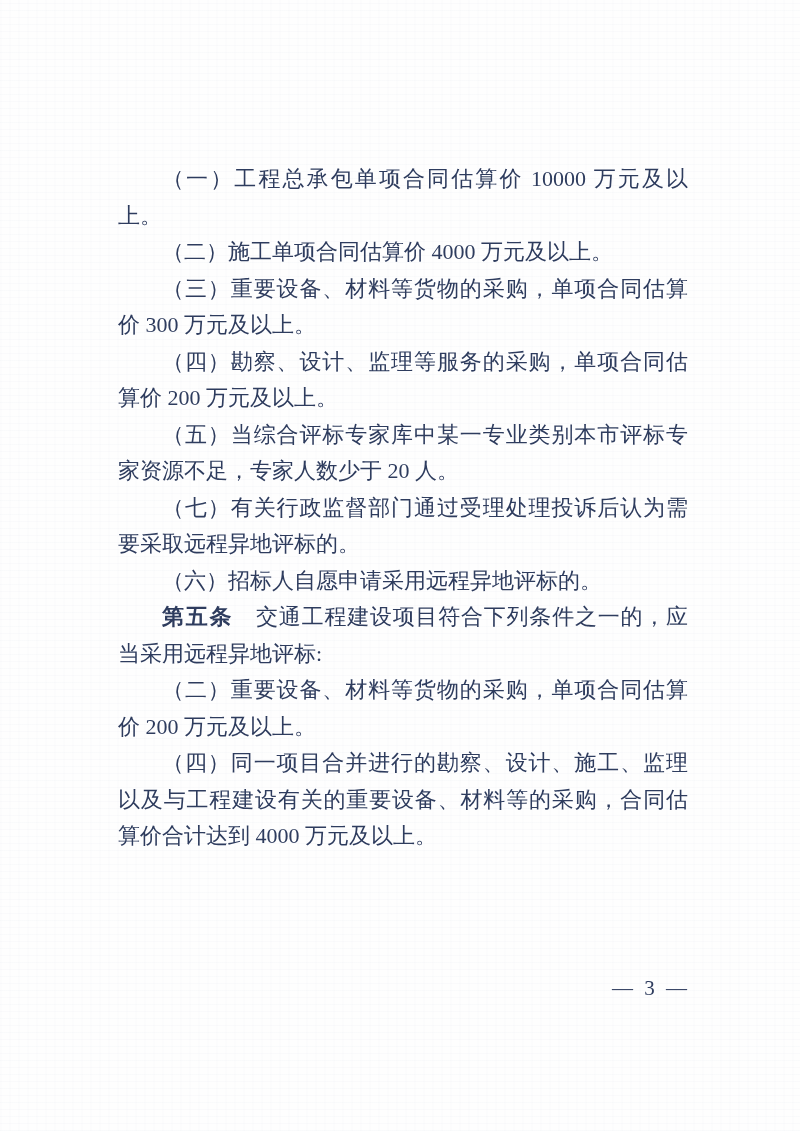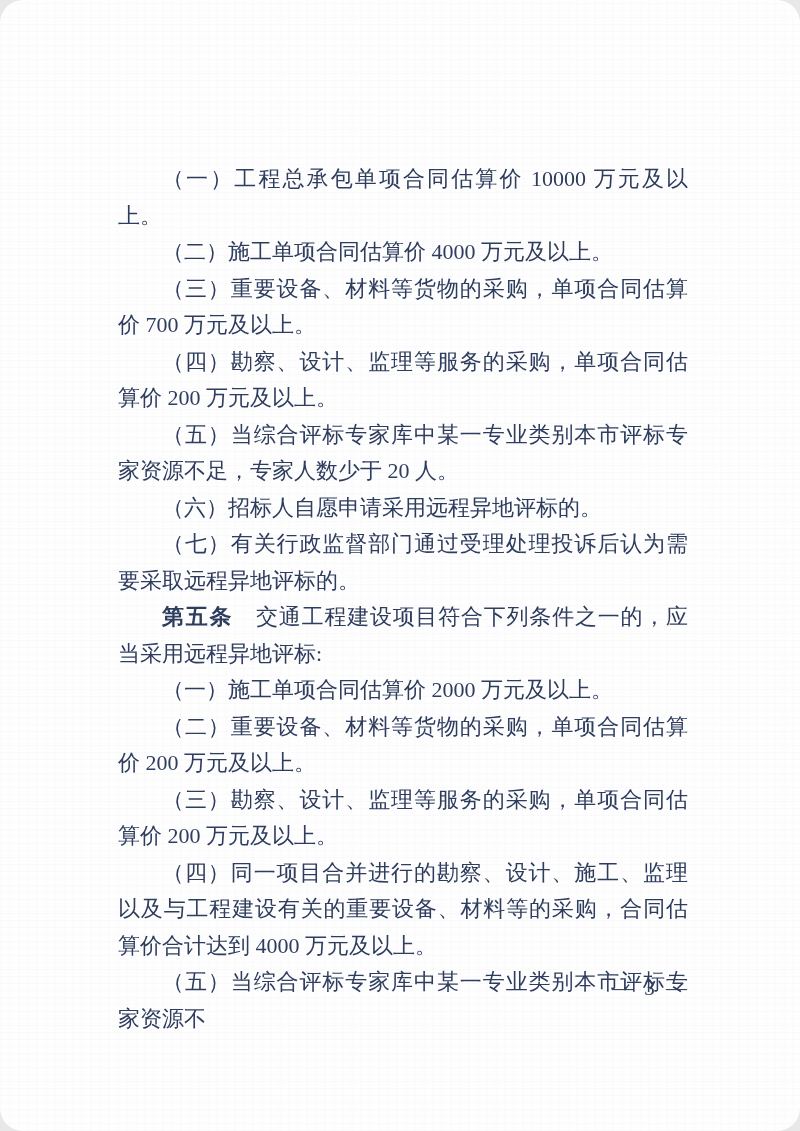--- a/index.html
+++ b/index.html
@@ -8,21 +8,20 @@
     background: #e8e8e8;
     font-family: "Liberation Serif", serif;
   }
   .page {
     position: relative;
     width: 800px;
     height: 1131px;
     margin: 0 auto;
     background: #fefefe;
     overflow: hidden;
-    border-radius: 23px;
   }
   
   .page::before {
     content: "";
     position: absolute;
     inset: 0;
     background:
       repeating-linear-gradient(0deg, rgba(170,180,205,0.05) 0 1px, transparent 1px 7px),
       repeating-linear-gradient(90deg, rgba(190,195,215,0.03) 0 2px, transparent 2px 9px);
     pointer-events: none;
@@ -56,26 +55,23 @@
     white-space: nowrap;
   }
 </style>
 </head>
 <body>
 
 <div class="page">
   <main class="content">
       <p class="para">（一）工程总承包单项合同估算价 10000 万元及以上。</p>
       <p class="para">（二）施工单项合同估算价 4000 万元及以上。</p>
-      <p class="para">（三）重要设备、材料等货物的采购，单项合同估算价 700 万元及以上。</p>
+      <p class="para">（三）重要设备、材料等货物的采购，单项合同估算价 300 万元及以上。</p>
       <p class="para">（四）勘察、设计、监理等服务的采购，单项合同估算价 200 万元及以上。</p>
       <p class="para">（五）当综合评标专家库中某一专业类别本市评标专家资源不足，专家人数少于 20 人。</p>
+      <p class="para">（七）有关行政监督部门通过受理处理投诉后认为需要采取远程异地评标的。</p>
       <p class="para">（六）招标人自愿申请采用远程异地评标的。</p>
-      <p class="para">（七）有关行政监督部门通过受理处理投诉后认为需要采取远程异地评标的。</p>
       <p class="para"><b>第五条</b>　交通工程建设项目符合下列条件之一的，应当采用远程异地评标:</p>
-      <p class="para">（一）施工单项合同估算价 2000 万元及以上。</p>
       <p class="para">（二）重要设备、材料等货物的采购，单项合同估算价 200 万元及以上。</p>
-      <p class="para">（三）勘察、设计、监理等服务的采购，单项合同估算价 200 万元及以上。</p>
       <p class="para">（四）同一项目合并进行的勘察、设计、施工、监理以及与工程建设有关的重要设备、材料等的采购，合同估算价合计达到 4000 万元及以上。</p>
-      <p class="para">（五）当综合评标专家库中某一专业类别本市评标专家资源不</p>
     </main>
   <div class="page-footer">— 3 —</div>
 </div>
 
 </body></html>

